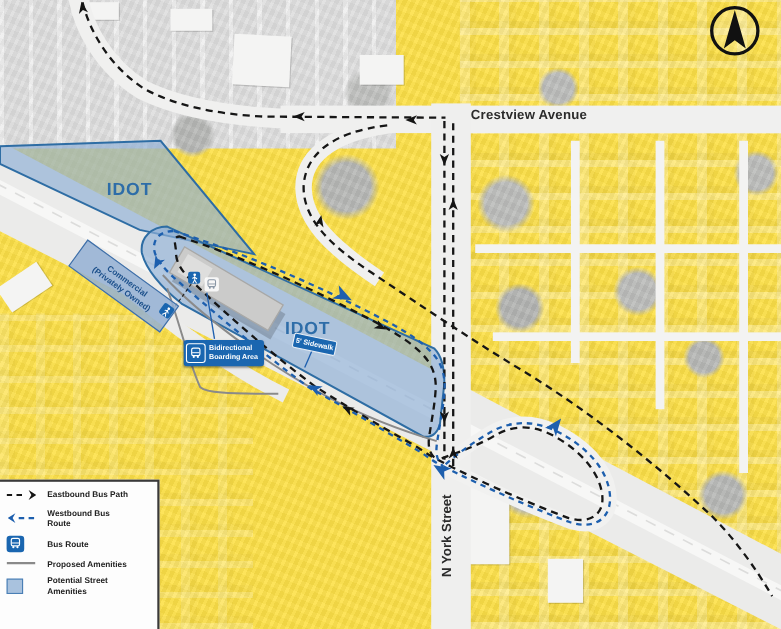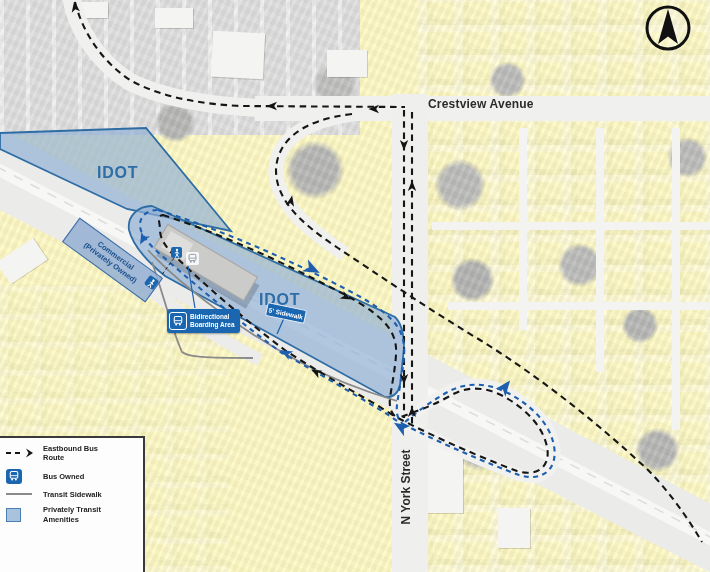--- a/index.html
+++ b/index.html
@@ -1,17 +1,17 @@
 <!DOCTYPE html>
 <html><head>
 <meta charset="utf-8">
 <style>
   html,body{margin:0;padding:0;background:#888;}
   .stage{position:relative;width:710px;height:572px;overflow:hidden;
-         font-family:"Liberation Sans",sans-serif;background:#fef9c3;}
+         font-family:"Liberation Sans",sans-serif;background:#fde047;}
   
   .tex-noise{position:absolute;inset:0;
     background:
       repeating-linear-gradient(115deg, rgba(255,255,255,.06) 0 3px, rgba(0,0,0,.035) 3px 7px),
       repeating-linear-gradient(23deg, rgba(255,255,255,.05) 0 5px, rgba(0,0,0,.02) 5px 11px);}
   .tex-houses{position:absolute;left:418px;top:0;width:292px;height:572px;opacity:.55;
     background:
       repeating-linear-gradient(0deg, rgba(255,255,255,.5) 0 7px, rgba(0,0,0,.05) 7px 13px, rgba(255,255,255,0) 13px 30px),
       repeating-linear-gradient(90deg, rgba(255,255,255,.45) 0 9px, rgba(0,0,0,.04) 9px 15px, rgba(255,255,255,0) 15px 36px);}
   .tex-houses-left{position:absolute;left:0;top:285px;width:230px;height:287px;opacity:.4;
@@ -222,44 +222,53 @@
   </div>
 
   <div class="legend">
     <div class="lrow">
       <span class="lsym">
         <svg width="28" height="12" viewBox="0 0 28 12">
             <line x1="0" y1="6" x2="17" y2="6" stroke="#161616" stroke-width="2" stroke-dasharray="5 4"></line>
             <path d="M20,1.5 L27,6 L20,10.5 L22.5,6 Z" fill="#161616"></path>
           </svg>
       </span>
-      <span class="llab">Eastbound Bus Route</span>
+      <span class="llab">Eastbound Bus Path</span>
+    </div>
+    <div class="lrow">
+      <span class="lsym">
+        <svg width="28" height="12" viewBox="0 0 28 12">
+            <path d="M8,1.5 L1,6 L8,10.5 L5.5,6 Z" fill="#1d5fae"></path>
+            <line x1="11" y1="6" x2="28" y2="6" stroke="#1d5fae" stroke-width="2" stroke-dasharray="5 4"></line>
+          </svg>
+      </span>
+      <span class="llab">Westbound Bus Route</span>
     </div>
     <div class="lrow">
       <span class="lsym">
           <span class="sq-bus">
         <svg width="12" height="12" viewBox="0 0 16 16">
               <rect x="3" y="2" width="10" height="9" rx="2" fill="none" stroke="#fff" stroke-width="1.4"></rect>
               <line x1="3.5" y1="7.5" x2="12.5" y2="7.5" stroke="#fff" stroke-width="1.2"></line>
               <circle cx="5.5" cy="12.6" r="1.3" fill="#fff"></circle>
               <circle cx="10.5" cy="12.6" r="1.3" fill="#fff"></circle>
             </svg>
       </span>
         </span>
-      <span class="llab">Bus Owned</span>
+      <span class="llab">Bus Route</span>
     </div>
     <div class="lrow">
       <span class="lsym">
         <svg width="28" height="6" viewBox="0 0 28 6">
             <line x1="0" y1="3" x2="26" y2="3" stroke="#8a8a8a" stroke-width="2"></line>
           </svg>
       </span>
-      <span class="llab">Transit Sidewalk</span>
+      <span class="llab">Proposed Amenities</span>
     </div>
     <div class="lrow">
       <span class="lsym">
           <span class="sq-amen"></span>
         </span>
-      <span class="llab">Privately Transit Amenities</span>
+      <span class="llab">Potential Street Amenities</span>
     </div>
   </div>
 
 </div>
 
 </body></html>

